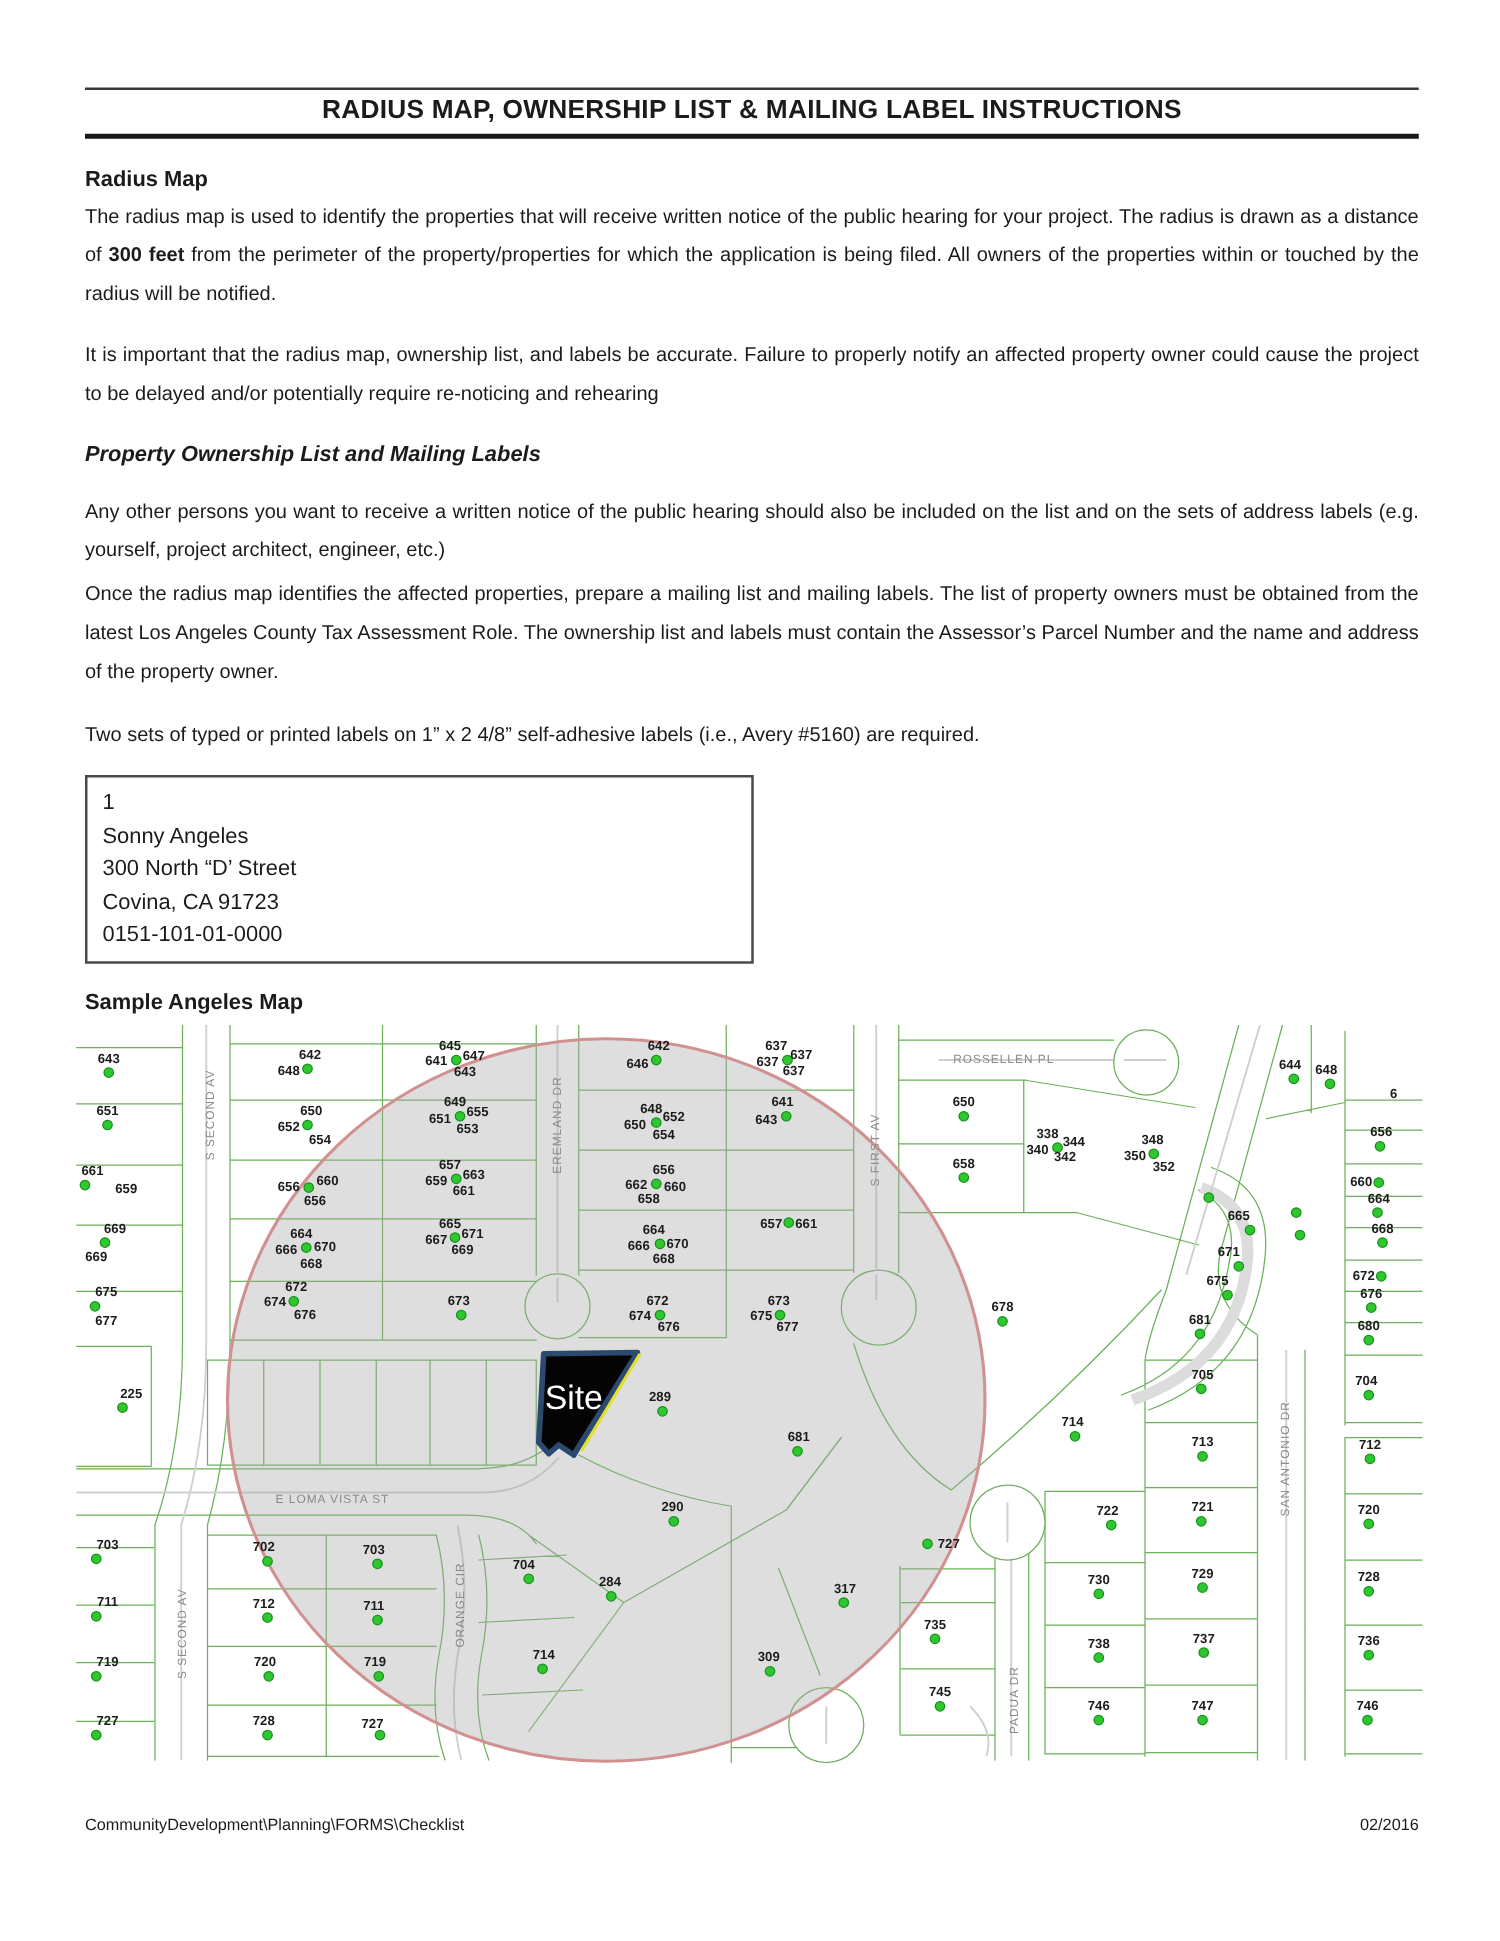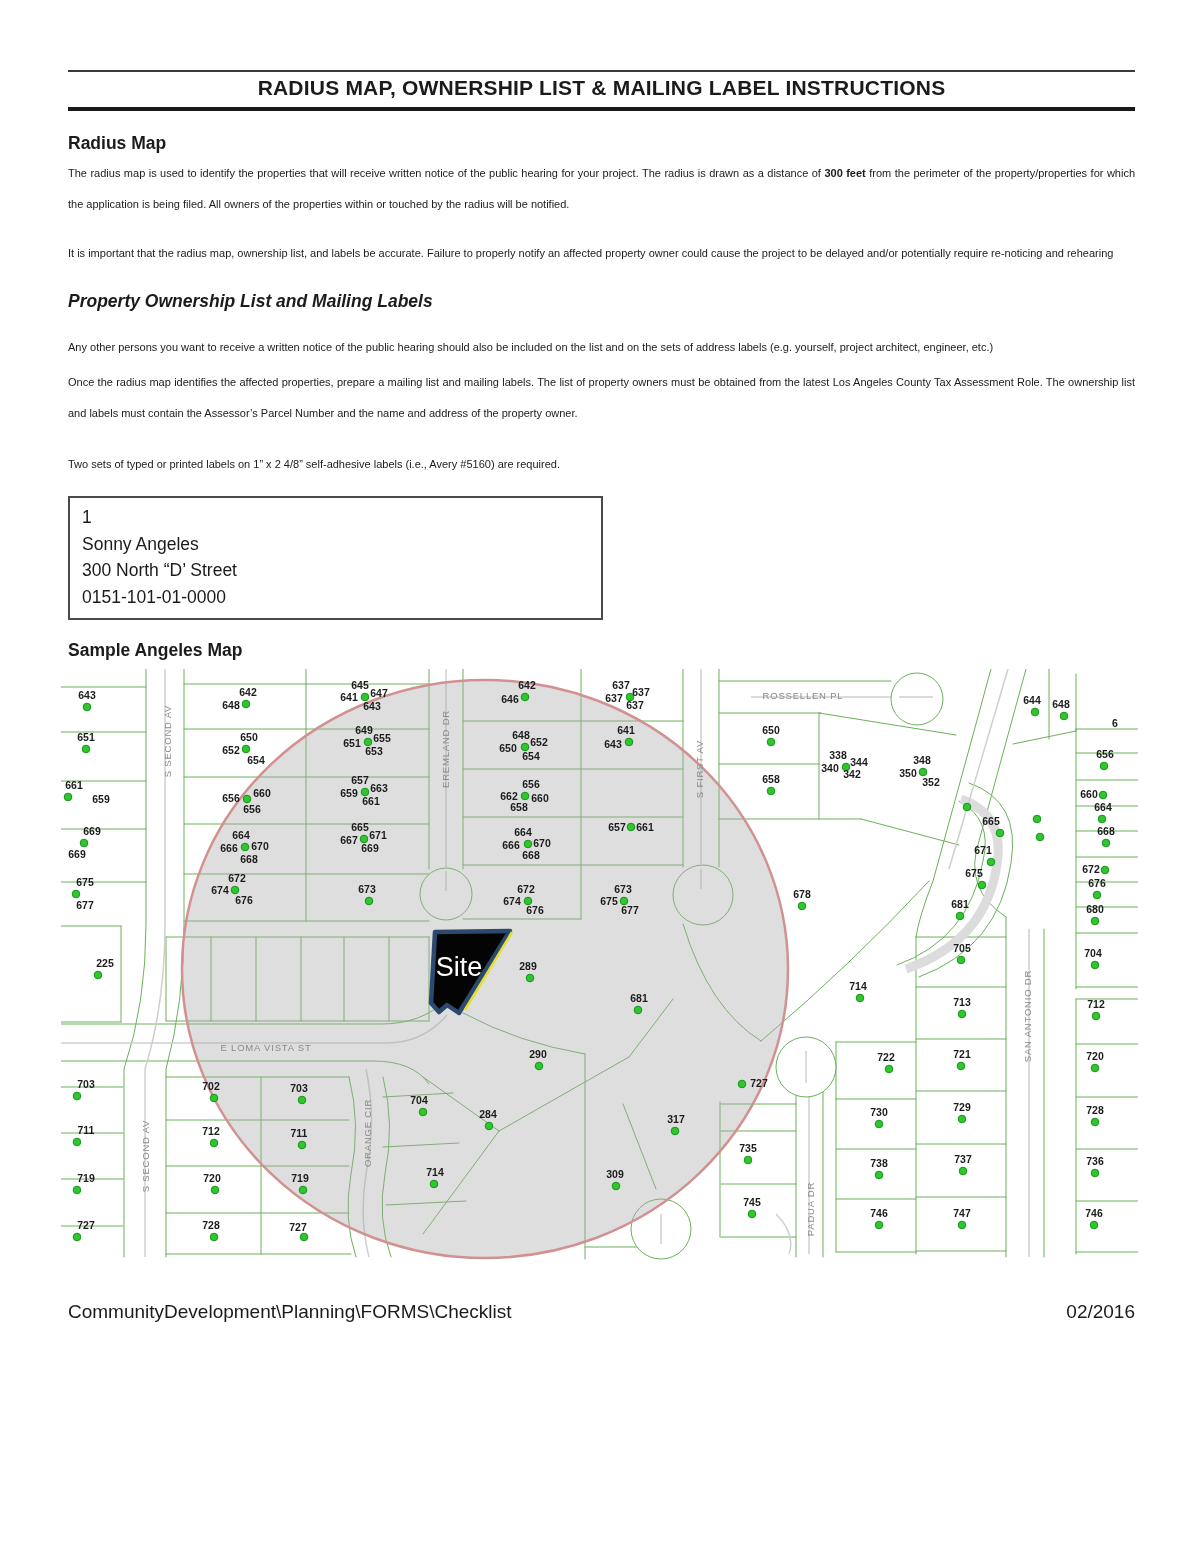--- a/index.html
+++ b/index.html
@@ -1,34 +1,34 @@
 <!DOCTYPE html>
 <html><head>
 <meta charset="utf-8">
 <style>
   html,body{margin:0;padding:0;}
   body{width:1200px;height:1553px;background:#ffffff;font-family:"Liberation Sans",sans-serif;color:#1b1b1b;position:relative;overflow:hidden;}
   .content{position:absolute;left:68px;top:0;width:1067px;}
   .title-block{margin-top:70px;border-top:2px solid #3a3a3a;border-bottom:4px solid #191919;padding:4px 0 7px;}
   .title{font-size:21px;font-weight:700;text-align:center;letter-spacing:.2px;}
   .sec-heading{font-size:17.5px;font-weight:700;margin:22px 0 0;}
-  .para{font-size:11px;line-height:31px;text-align:justify;margin:4px 0 0;}
+  .para{font-size:16px;line-height:31px;text-align:justify;margin:4px 0 0;}
   .p2{margin-top:18px;}
   .h2b{margin-top:22px;font-style:italic;}
   .p4{margin-top:20px;}
   .p5{margin-top:20px;text-align:left;}
   .twocol{display:flex;align-items:flex-start;margin-top:16px;}
   .addr-box{width:507px;flex-shrink:0;border:2px solid #4a4a4a;padding:6px 12px 8px;font-size:17.5px;line-height:26.5px;}
   .note-col{margin-left:14px;flex:1;}
   .note-h{font-size:17.5px;font-weight:700;}
   .note-b{font-size:17.5px;line-height:31.5px;text-align:justify;margin-top:2px;}
   .map-heading{margin-top:20px;font-size:17.5px;font-weight:700;}
   .map-wrap{margin-left:-7px;margin-top:8px;width:1077px;}
   .map-wrap svg{display:block;}
-  .footer{display:flex;justify-content:space-between;font-size:19px;margin-top:40px;align-items:flex-end;}
+  .footer{display:flex;justify-content:space-between;font-size:13px;margin-top:40px;align-items:flex-end;}
   
   .parcel-line{stroke:#6ab15a;stroke-width:1;fill:none;stroke-linecap:round;}
   .road-center{stroke:#cfcfcf;stroke-width:1.5;fill:none;}
   .road-wide{stroke:#dcdcdc;stroke-width:9;fill:none;}
   .bulb{fill:#ffffff;stroke:#6ab15a;stroke-width:1;}
   .radius-fill{fill:#a9a9a9;fill-opacity:.38;stroke:#d29191;stroke-width:2.5;}
   .site-poly{fill:#040404;stroke:#2c4a70;stroke-width:4.5;stroke-linejoin:round;}
   .site-edge{stroke:#e3df2a;stroke-width:2.5;fill:none;}
   .pdot{fill:#2ec82e;stroke:#18911d;stroke-width:1;}
   .plabel{font:600 10.5px "Liberation Sans",sans-serif;fill:#1c1c1c;text-anchor:middle;}
@@ -51,20 +51,21 @@
   <div class="sec-heading h2b">Property Ownership List and Mailing Labels</div>
   <p class="para p4">Any other persons you want to receive a written notice of the public hearing should also be included on the list and on the sets of address labels (e.g. yourself, project architect, engineer, etc.)</p>
   <p class="para">Once the radius map identifies the affected properties, prepare a mailing list and mailing labels. The list of property owners must be obtained from the latest Los Angeles County Tax Assessment Role. The ownership list and labels must contain the Assessor’s Parcel Number and the name and address of the property owner.</p>
   <p class="para p5">Two sets of typed or printed labels on 1” x 2 4/8” self-adhesive labels (i.e., Avery #5160) are required.</p>
 
   <div class="twocol">
     <div class="addr-box">
       <div>1</div>
       <div>Sonny Angeles</div>
       <div>300 North “D’ Street</div>
+      <div>Covina, CA 91723</div>
       <div>0151-101-01-0000</div>
     </div>
   </div>
 
   <div class="map-heading">Sample Angeles Map</div>
 
   <div class="map-wrap">
     <svg width="1077" height="592" viewBox="0 0 1077 592" xmlns="http://www.w3.org/2000/svg">
 
       <path class="parcel-line" d="

